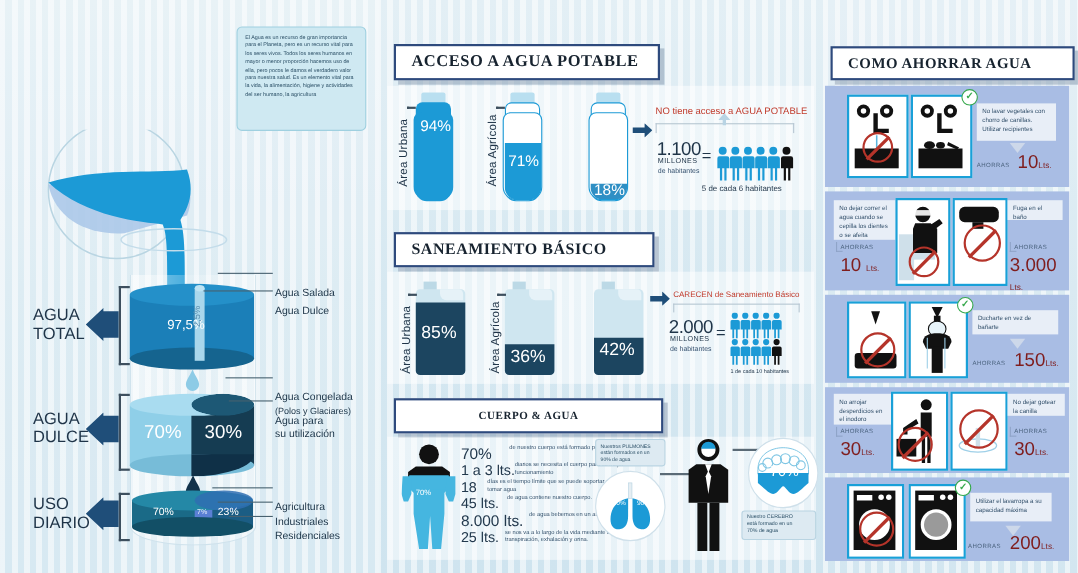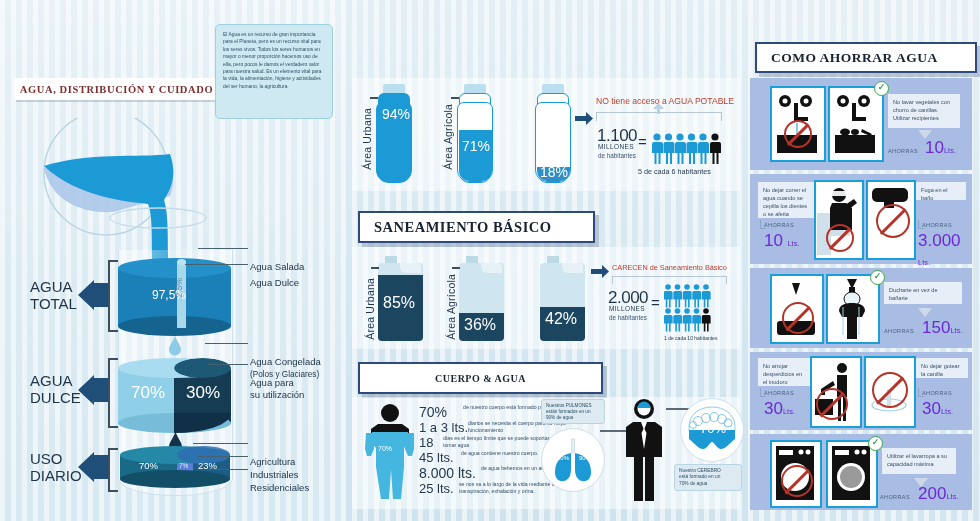--- a/index.html
+++ b/index.html
@@ -76,21 +76,21 @@
   .panelbg{position:absolute;background:rgba(255,255,255,0.55);}
 
   
   .tiprow{position:absolute;left:750px;width:222px;background:#a9bde4;}
   .tipcard{position:absolute;background:#fff;border:2px solid #19a0d8;}
   .tiptext{
     position:absolute;background:#e8eef7;color:#33506b;
     font-size:5.6px;line-height:8px;padding:4px 5px;box-sizing:border-box;
   }
   .ahorras{position:absolute;font-size:5.5px;color:#4a627e;letter-spacing:0.4px;}
-  .lts{position:absolute;color:#6d28d9;font-weight:normal;}
+  .lts{position:absolute;color:#7f1d1d;font-weight:normal;}
   .lts b{font-size:17px;font-weight:normal;}
   .lts i{font-size:7.5px;font-style:normal;}
   .check{
     position:absolute;width:13px;height:13px;border-radius:50%;
     background:#fff;border:1.5px solid #35a84b;color:#35a84b;
     font-size:9px;line-height:11px;text-align:center;font-weight:bold;
   }
   .noicon{position:absolute;border-radius:50%;border:2.5px solid #b5342a;}
   .noicon:before{
     content:"";position:absolute;left:50%;top:-2.5px;bottom:-2.5px;width:2.5px;
@@ -201,23 +201,23 @@
     <span>su utilización</span>
   </div>
 
   <div class="leader" style="left:193px;top:443px;width:55px;"></div>
   <div class="cap-label" style="left:250px;top:436px;">Agricultura</div>
   <div class="leader" style="left:198px;top:456px;width:50px;"></div>
   <div class="cap-label" style="left:250px;top:449px;">Industriales</div>
   <div class="leader" style="left:208px;top:469px;width:40px;"></div>
   <div class="cap-label" style="left:250px;top:462px;">Residenciales</div>
 
-  <div id="hdr-sub" class="abs" style="z-index:7">AGUA, DISTRIBUCIÓN Y CUIDADO</div>
   <div id="intro" class="abs" style="z-index:7">El Agua es un recurso de gran importancia para el Planeta, pero es un recurso vital para los seres vivos. Todos los seres humanos en mayor o menor proporción hacemos uso de ella, pero pocos le damos el verdadero valor para nuestra salud. Es un elemento vital para la vida, la alimentación, higiene y actividades del ser humano, la agricultura</div>
 
+  <div class="plaque" style="left:358px;top:40px;width:210px;height:29px;font-size:15px;">ACCESO A AGUA POTABLE</div>
   <div class="abs" style="left:352px;top:78px;width:388px;height:113px;background:rgba(255,255,255,0.5);"></div>
 
   <div>
     <div class="abs" style="left:383px;top:84px;width:22px;height:11px;background:#b9dff0;border-radius:2px;"></div>
     <div class="abs" style="left:378px;top:93px;width:32px;height:90px;background:#1c9ad6;border-radius:6px 6px 10px 10px;"></div>
     <div class="abs" style="left:376px;top:102px;width:36px;height:80px;background:#1c9ad6;border-radius:7px 7px 12px 12px;"></div>
     <div class="abs" style="left:382px;top:106px;font-size:14px;color:#fff;">94%</div>
     <div class="vlabel" style="left:361px;top:108px;">Área Urbana</div>
     <div class="bracket" style="left:370px;top:97px;width:6px;height:0;border-bottom:none;border-top:2px solid #3d4f5e;"></div>
   </div>

